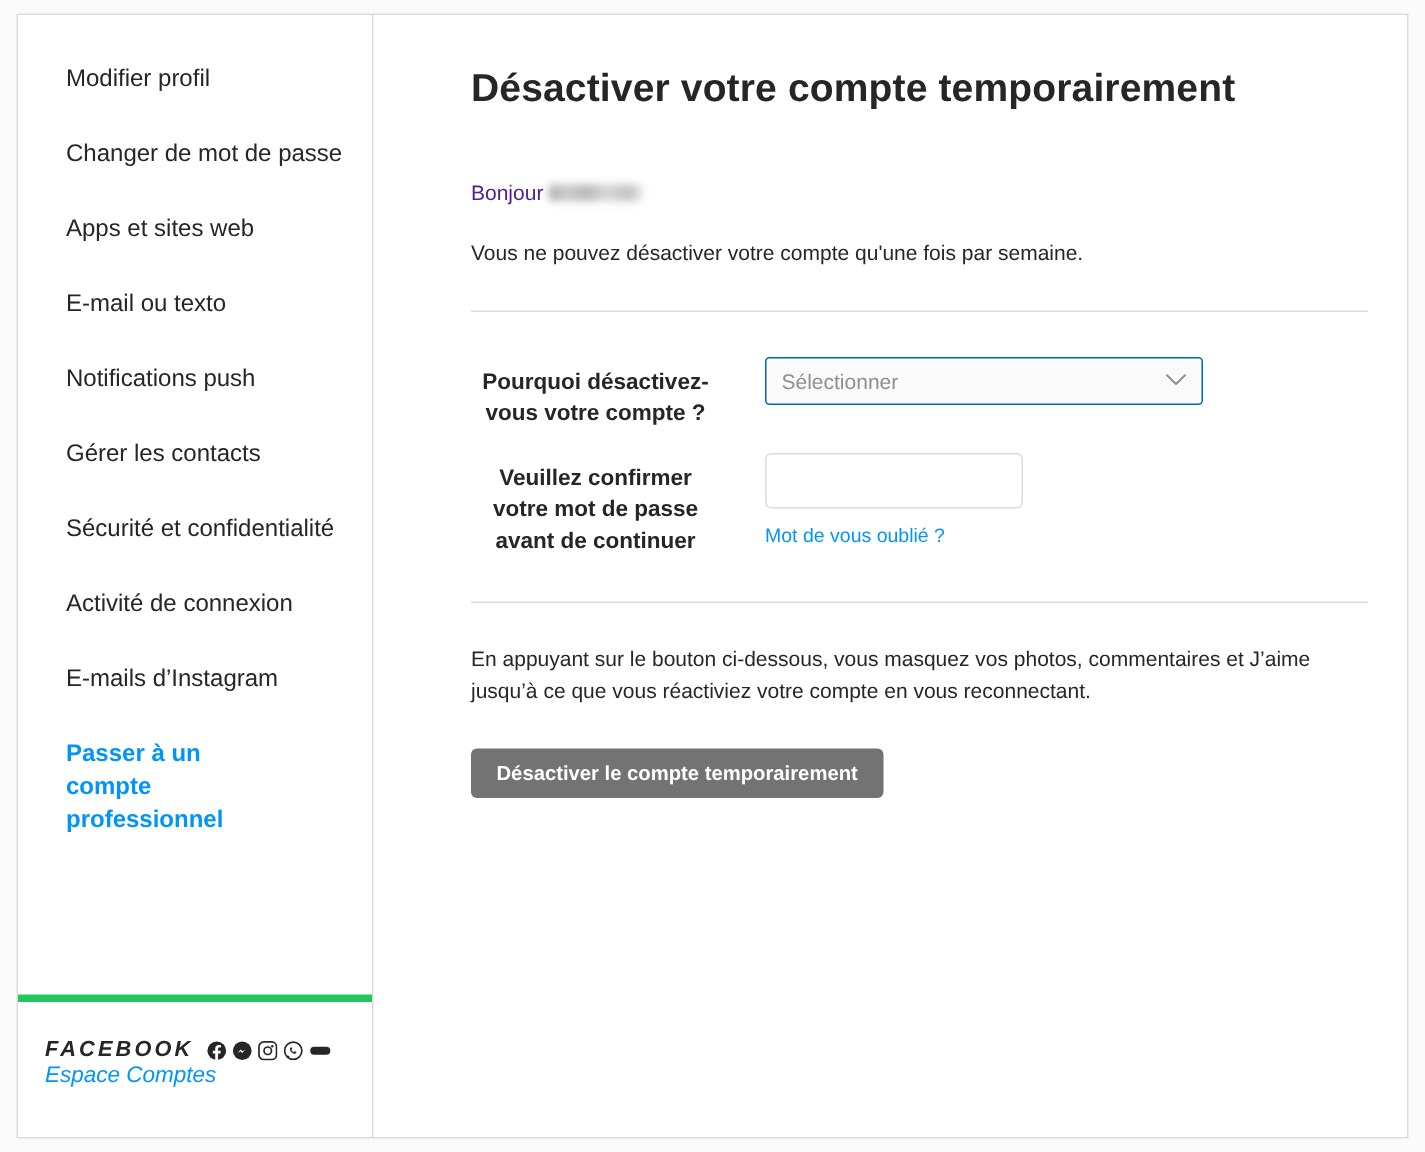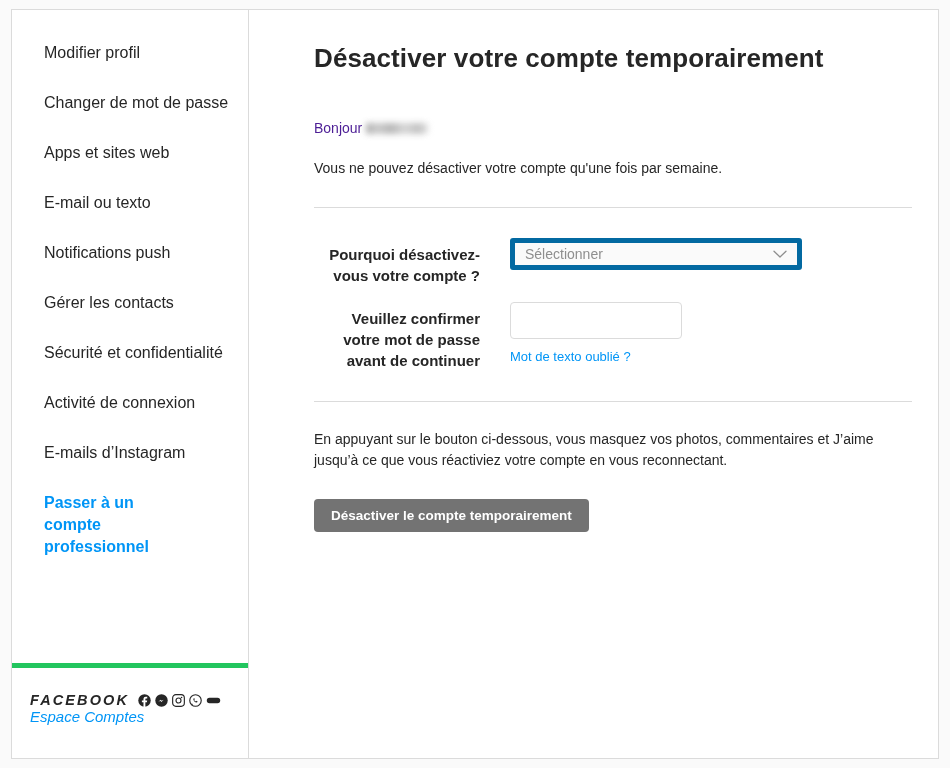--- a/index.html
+++ b/index.html
@@ -147,36 +147,36 @@
     margin-top: 30px;
     width: 598px;
   }
   .form-row {
     display: flex;
     margin-bottom: 16px;
   }
   .form-label {
     width: 196px;
     min-width: 196px;
-    text-align: right;
+    text-align: center;
     font-size: 15px;
     font-weight: bold;
     line-height: 21px;
     color: #262626;
     padding-right: 30px;
     box-sizing: border-box;
     padding-top: 6px;
   }
   .form-field { flex: 1 1 auto; }
 
   .select-box {
     position: relative;
     width: 292px;
     height: 32px;
-    border: 5px solid #0369a1;
+    border: 1px solid #0369a1;
     border-radius: 3px;
     background: #fafafa;
     box-sizing: border-box;
     display: flex;
     align-items: center;
     padding: 0 10px;
     cursor: pointer;
   }
   .select-value {
     font-size: 14px;
@@ -325,21 +325,21 @@
             </span>
           </div>
         </div>
       </div>
 
       <div class="form-row">
         <div class="form-label">Veuillez confirmer votre mot de passe avant de continuer</div>
         <div class="form-field">
           <input class="text-input" type="password" value="" style="">
           <br>
-          <a class="forgot-link">Mot de texto oublié ?</a>
+          <a class="forgot-link">Mot de vous oublié ?</a>
         </div>
       </div>
 
     </div>
 
     <div class="rule2"></div>
 
     <p class="footer-para">En appuyant sur le bouton ci-dessous, vous masquez vos photos, commentaires et J’aime jusqu’à ce que vous réactiviez votre compte en vous reconnectant.</p>
 
     <button class="deactivate-btn">Désactiver le compte temporairement</button>

